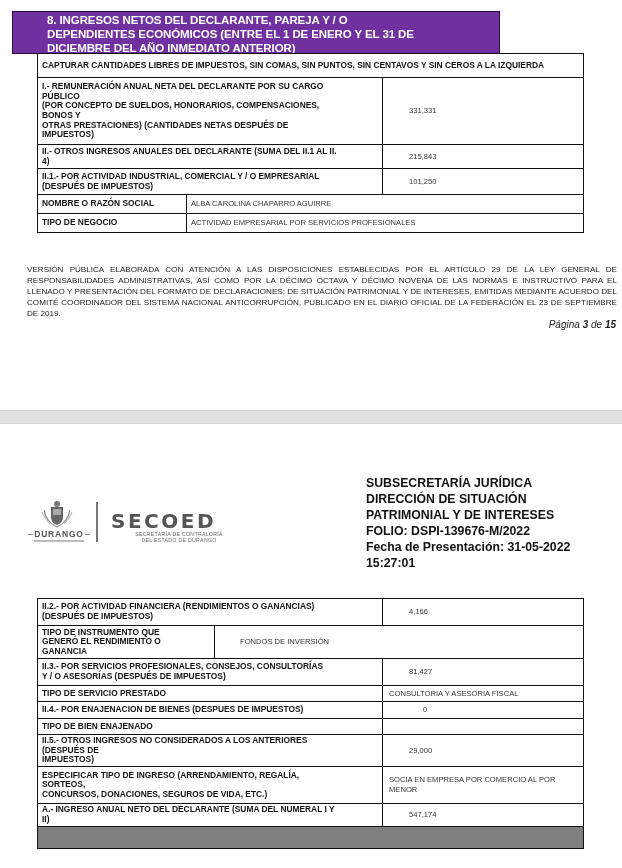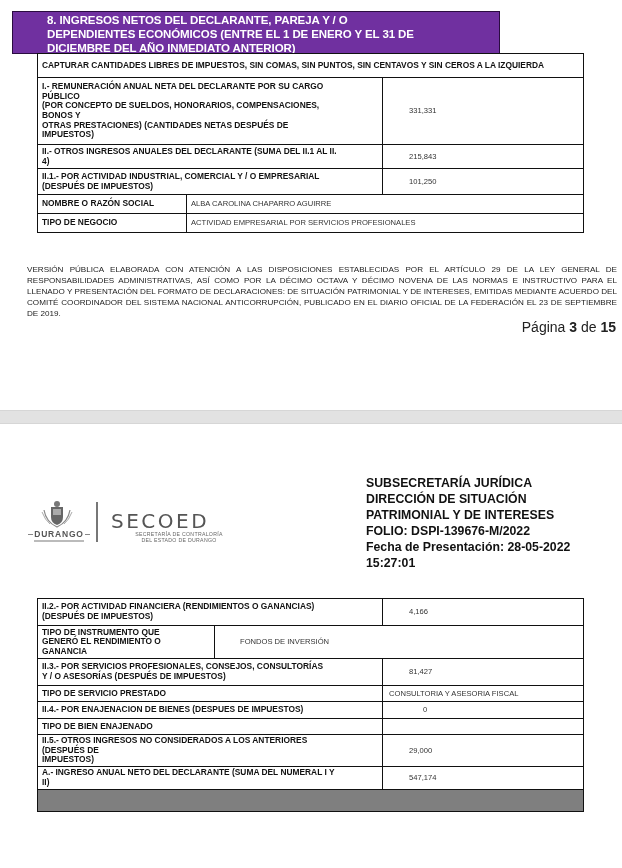--- a/index.html
+++ b/index.html
@@ -30,21 +30,21 @@
 
     #t1 { left: 37px; top: 53px; width: 546px; }
     #t2 { left: 37px; top: 598px; width: 546px; }
 
     .legal {
       position: absolute; left: 27px; top: 264px; width: 590px;
       font-size: 8.1px; line-height: 11px; text-align: justify; color: #222;
       text-align-last: left;
     }
     .page-num {
-      position: absolute; right: 6px; top: 319px; font-size: 14px; color: #222;
+      position: absolute; right: 6px; top: 319px; font-size: 10px; color: #222; font-style: italic;
     }
     .page-num b { font-weight: bold; }
 
     .page-gap {
       position: absolute; left: 0; top: 410px; width: 622px; height: 14px;
       background: #e2e2e2; border-top: 1px solid #d6d6d6; border-bottom: 1px solid #d6d6d6;
     }
 
     .logo { position: absolute; left: 24px; top: 500px; width: 220px; height: 46px; }
     .durango-emblem { position: absolute; left: 16px; top: 0; width: 34px; height: 30px; }
@@ -52,21 +52,21 @@
       position: absolute; left: 0; top: 29px; width: 70px; text-align: center;
       font-size: 8.5px; font-weight: bold; letter-spacing: 0.8px; color: #555;
     }
     .durango-word::before, .durango-word::after {
       content: ""; display: inline-block; width: 5px; height: 1px; background: #888; vertical-align: middle; margin: 0 1px;
     }
     .durango-sub { position: absolute; left: 10px; top: 40px; width: 50px; height: 2px; background: #bbb; }
     .logo-divider { position: absolute; left: 72px; top: 2px; width: 2px; height: 40px; background: #777; }
     .secoed-word {
       position: absolute; left: 87px; top: 9px; font-family: "DejaVu Sans", sans-serif;
-      font-size: 20px; font-weight: normal; letter-spacing: 2.5px; color: #555;
+      font-size: 20px; font-weight: bold; letter-spacing: 2.5px; color: #555;
     }
     .secoed-sub {
       position: absolute; left: 100px; top: 31px; width: 110px; text-align: center;
       font-size: 5.2px; line-height: 6px; color: #666; letter-spacing: 0.3px;
     }
 
     .header-info {
       position: absolute; left: 366px; top: 475px; width: 250px;
       font-size: 12.3px; line-height: 16.1px; font-weight: bold; color: #111;
     }
@@ -154,21 +154,21 @@
     <div>SECRETARÍA DE CONTRALORÍA</div>
     <div>DEL ESTADO DE DURANGO</div>
   </div>
 </div>
 
 <div class="header-info">
   <div>SUBSECRETARÍA JURÍDICA</div>
   <div>DIRECCIÓN DE SITUACIÓN</div>
   <div>PATRIMONIAL Y DE INTERESES</div>
   <div>FOLIO:  DSPI-139676-M/2022</div>
-  <div>Fecha de Presentación: 28-05-2022</div>
+  <div>Fecha de Presentación: 31-05-2022</div>
   <div>15:27:01</div>
 </div>
 
 <table class="form" id="t2">
   <colgroup>
       <col style="width:177px">
       <col style="width:168px">
       <col style="width:201px">
     </colgroup>
   <tbody>
@@ -207,20 +207,28 @@
     <td class="val"></td>
   </tr>
   <tr style="height:32px">
     <td class="lbl" colspan="2">
       <div>II.5.- OTROS INGRESOS NO CONSIDERADOS A LOS ANTERIORES</div>
       <div>(DESPUÉS DE</div>
       <div>IMPUESTOS)</div>
     </td>
     <td class="val num">29,000</td>
   </tr>
+  <tr style="height:37px">
+    <td class="lbl" colspan="2">
+      <div>ESPECIFICAR TIPO DE INGRESO (ARRENDAMIENTO, REGALÍA,</div>
+      <div>SORTEOS,</div>
+      <div>CONCURSOS, DONACIONES, SEGUROS DE VIDA, ETC.)</div>
+    </td>
+    <td class="val" style="padding-left:6px">SOCIA EN EMPRESA POR COMERCIO AL POR MENOR</td>
+  </tr>
   <tr style="height:23px">
     <td class="lbl" colspan="2">
       <div>A.- INGRESO ANUAL NETO DEL DECLARANTE (SUMA DEL NUMERAL I Y</div>
       <div>II)</div>
     </td>
     <td class="val num">547,174</td>
   </tr>
   <tr style="height:22px">
     <td class="gray" colspan="3"></td>
   </tr>

